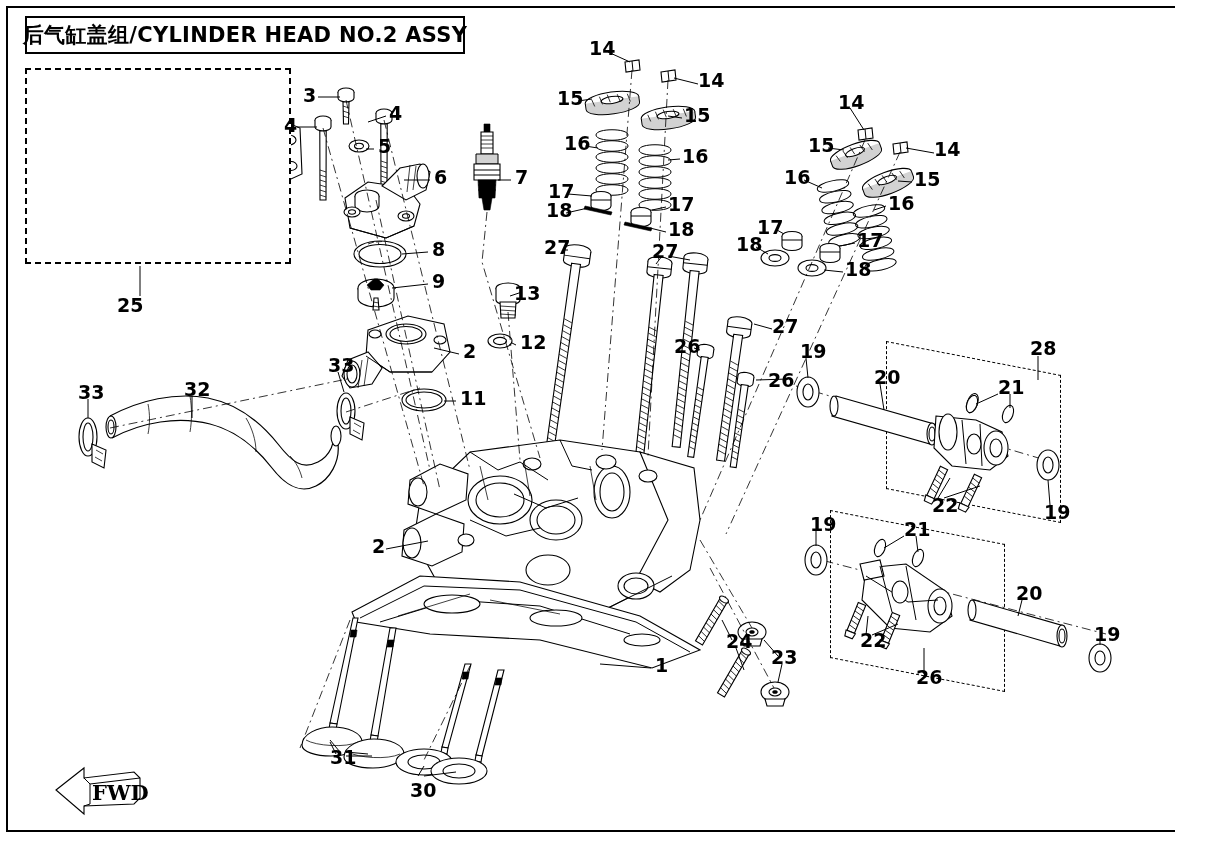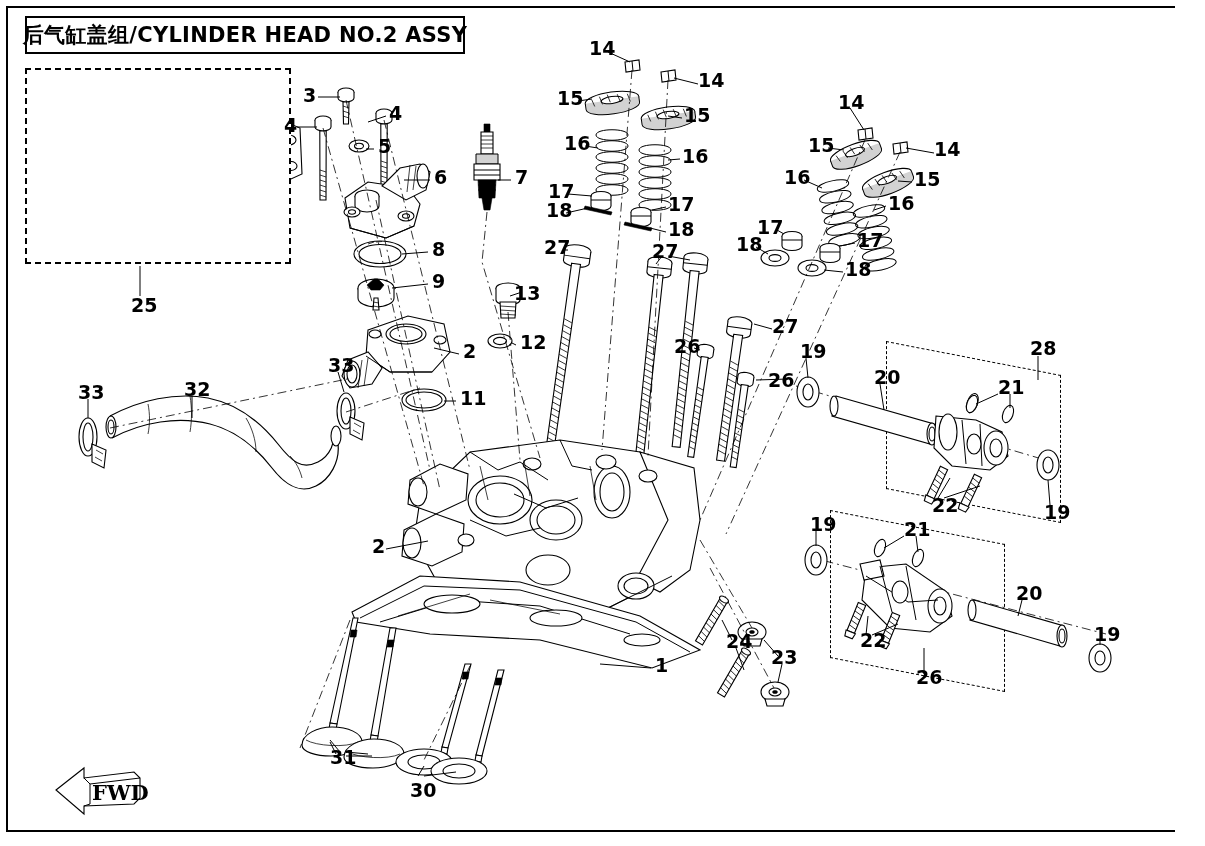--- a/index.html
+++ b/index.html
@@ -915,21 +915,21 @@
   <div class="lbl" style="left:810px;top:515px;">19</div>
   <div class="lbl" style="left:1094px;top:625px;">19</div>
   <div class="lbl" style="left:874px;top:368px;">20</div>
   <div class="lbl" style="left:1016px;top:584px;">20</div>
   <div class="lbl" style="left:998px;top:378px;">21</div>
   <div class="lbl" style="left:904px;top:520px;">21</div>
   <div class="lbl" style="left:932px;top:496px;">22</div>
   <div class="lbl" style="left:860px;top:631px;">22</div>
   <div class="lbl" style="left:771px;top:648px;">23</div>
   <div class="lbl" style="left:726px;top:632px;">24</div>
-  <div class="lbl" style="left:131px;top:296px;">25</div>
+  <div class="lbl" style="left:117px;top:296px;">25</div>
   <div class="lbl" style="left:674px;top:337px;">26</div>
   <div class="lbl" style="left:768px;top:371px;">26</div>
   <div class="lbl" style="left:544px;top:238px;">27</div>
   <div class="lbl" style="left:652px;top:242px;">27</div>
   <div class="lbl" style="left:772px;top:317px;">27</div>
   <div class="lbl" style="left:1030px;top:339px;">28</div>
   <div class="lbl" style="left:916px;top:668px;">26</div>
   <div class="lbl" style="left:410px;top:772px;margin-top:9px;">30</div>
   <div class="lbl" style="left:330px;top:748px;">31</div>
   <div class="lbl" style="left:184px;top:380px;">32</div>

